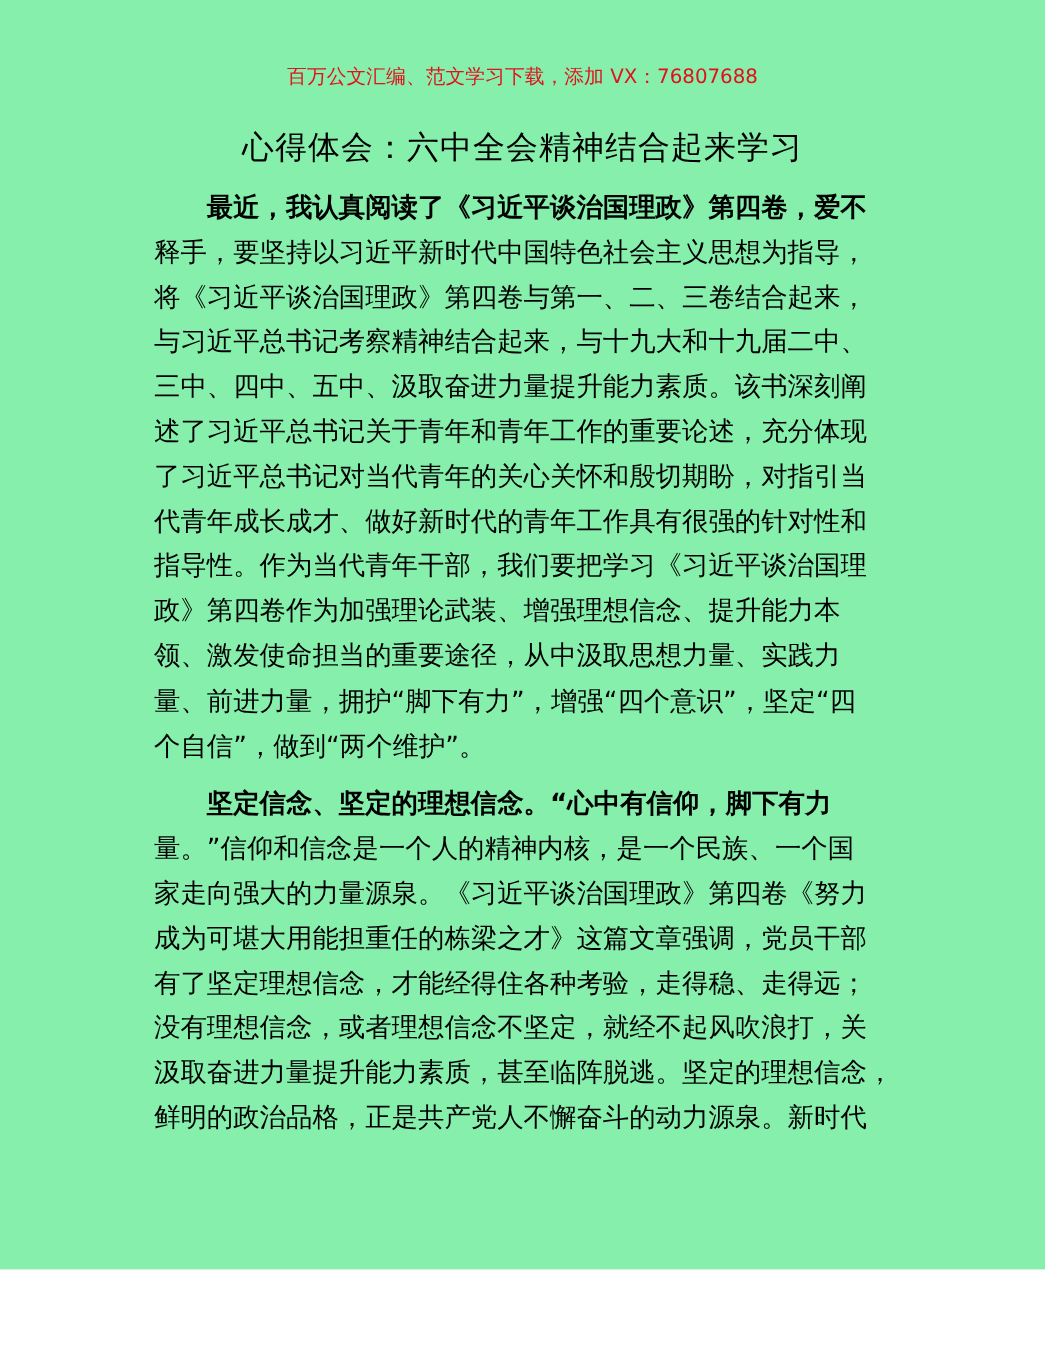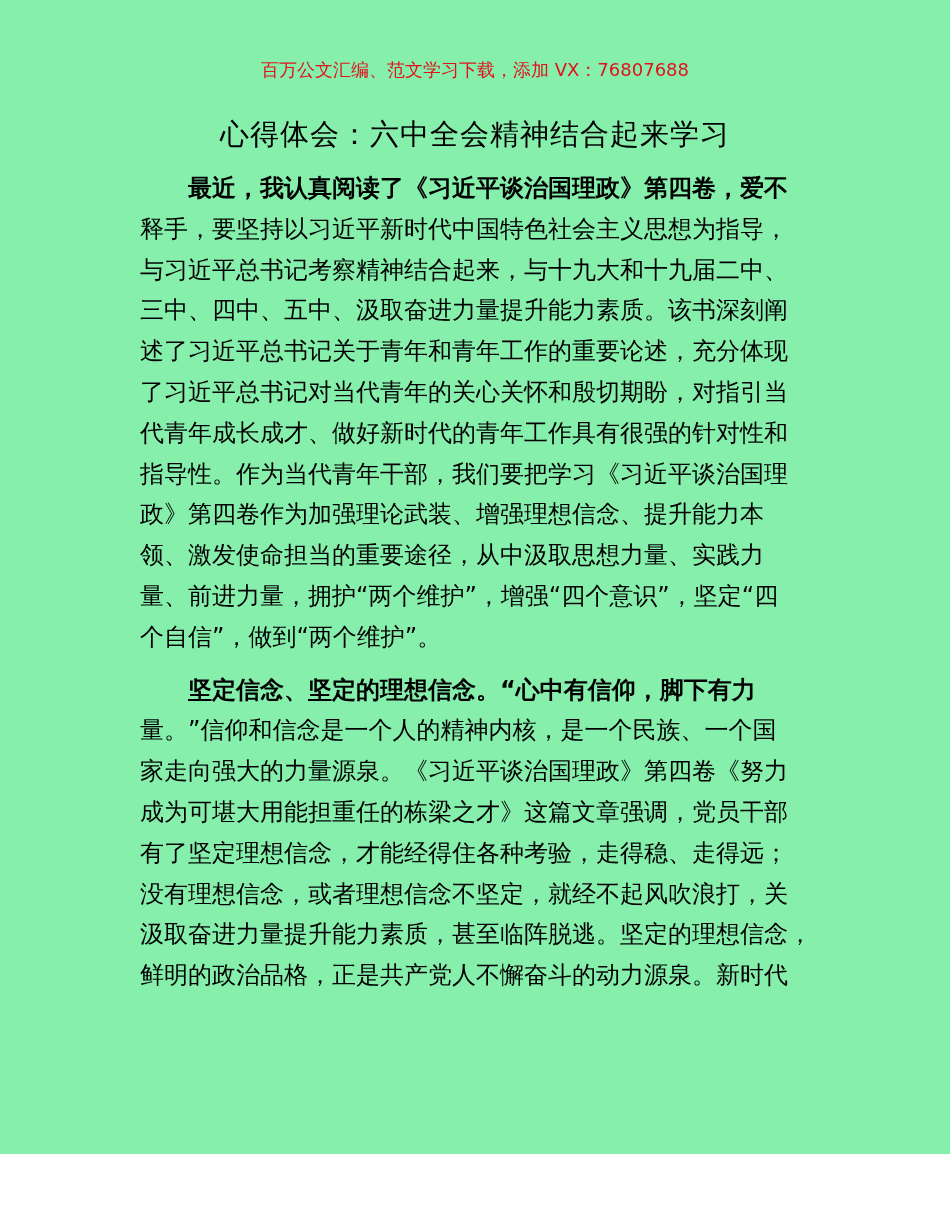--- a/index.html
+++ b/index.html
@@ -78,29 +78,30 @@
 
 <div class="page">
   <div class="watermark-header">百万公文汇编、范文学习下载，添加 VX：76807688</div>
 
   <div class="doc-title">心得体会：六中全会精神结合起来学习</div>
 
   <div class="body-text">
     <p class="paragraph">
       <span class="line indent">最近，我认真阅读了《习近平谈治国理政》第四卷，爱不</span>
       <span class="line">释手，要坚持以习近平新时代中国特色社会主义思想为指导，</span>
+      <span class="line">将《习近平谈治国理政》第四卷与第一、二、三卷结合起来，</span>
       <span class="line">与习近平总书记考察精神结合起来，与十九大和十九届二中、</span>
       <span class="line">三中、四中、五中、汲取奋进力量提升能力素质。该书深刻阐</span>
       <span class="line">述了习近平总书记关于青年和青年工作的重要论述，充分体现</span>
       <span class="line">了习近平总书记对当代青年的关心关怀和殷切期盼，对指引当</span>
       <span class="line">代青年成长成才、做好新时代的青年工作具有很强的针对性和</span>
       <span class="line">指导性。作为当代青年干部，我们要把学习《习近平谈治国理</span>
       <span class="line">政》第四卷作为加强理论武装、增强理想信念、提升能力本</span>
       <span class="line">领、激发使命担当的重要途径，从中汲取思想力量、实践力</span>
-      <span class="line">量、前进力量，拥护“两个维护”，增强“四个意识”，坚定“四</span>
+      <span class="line">量、前进力量，拥护“脚下有力”，增强“四个意识”，坚定“四</span>
       <span class="line">个自信”，做到“两个维护”。</span>
     </p>
     <p class="paragraph">
       <span class="line indent">坚定信念、坚定的理想信念。“心中有信仰，脚下有力</span>
       <span class="line">量。”信仰和信念是一个人的精神内核，是一个民族、一个国</span>
       <span class="line">家走向强大的力量源泉。《习近平谈治国理政》第四卷《努力</span>
       <span class="line">成为可堪大用能担重任的栋梁之才》这篇文章强调，党员干部</span>
       <span class="line">有了坚定理想信念，才能经得住各种考验，走得稳、走得远；</span>
       <span class="line">没有理想信念，或者理想信念不坚定，就经不起风吹浪打，关</span>
       <span class="line">汲取奋进力量提升能力素质，甚至临阵脱逃。坚定的理想信念，</span>

